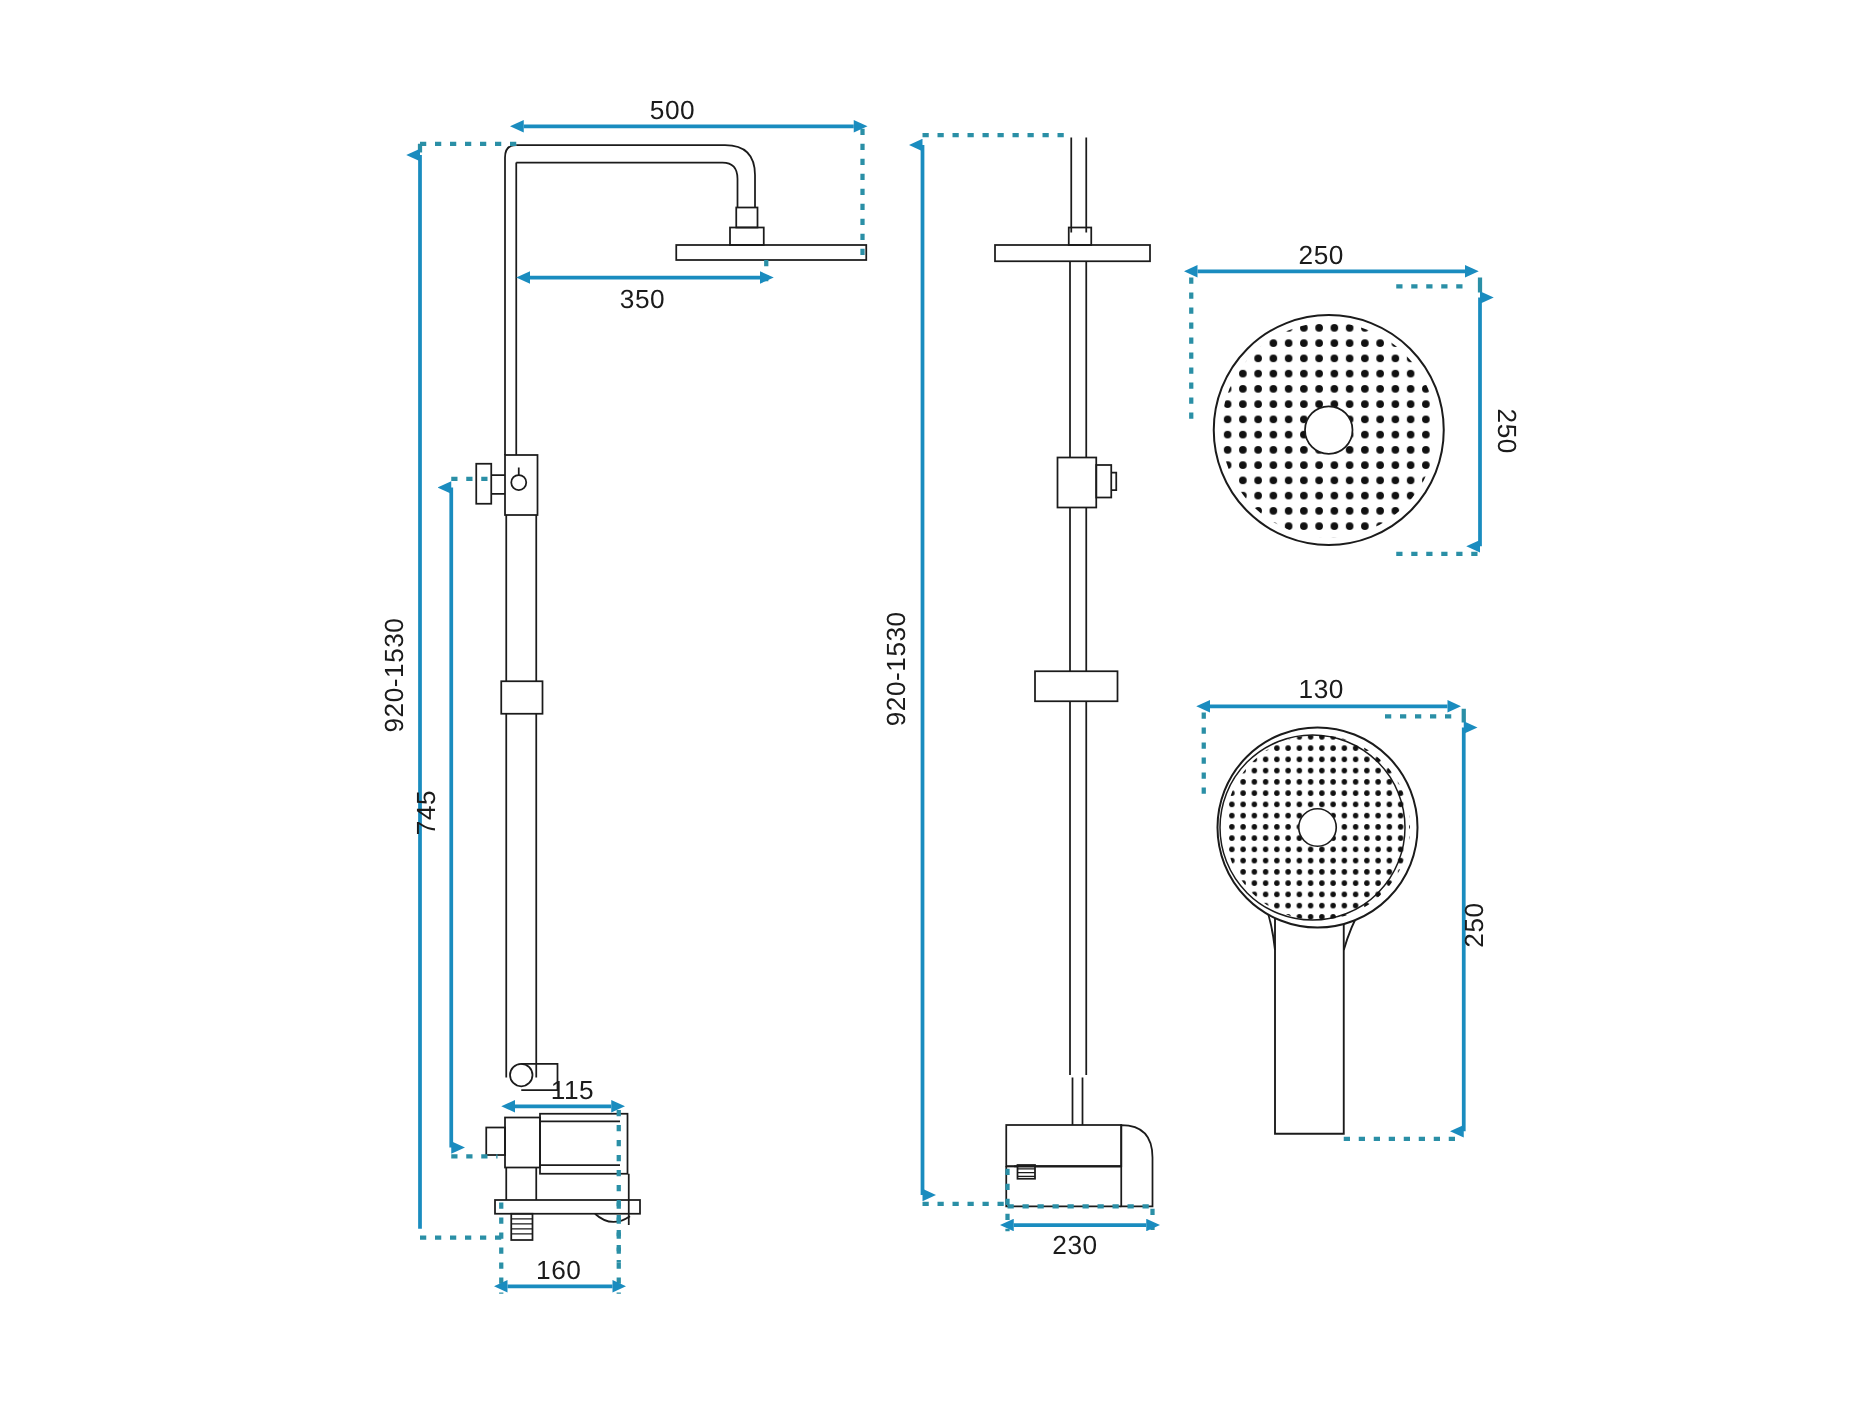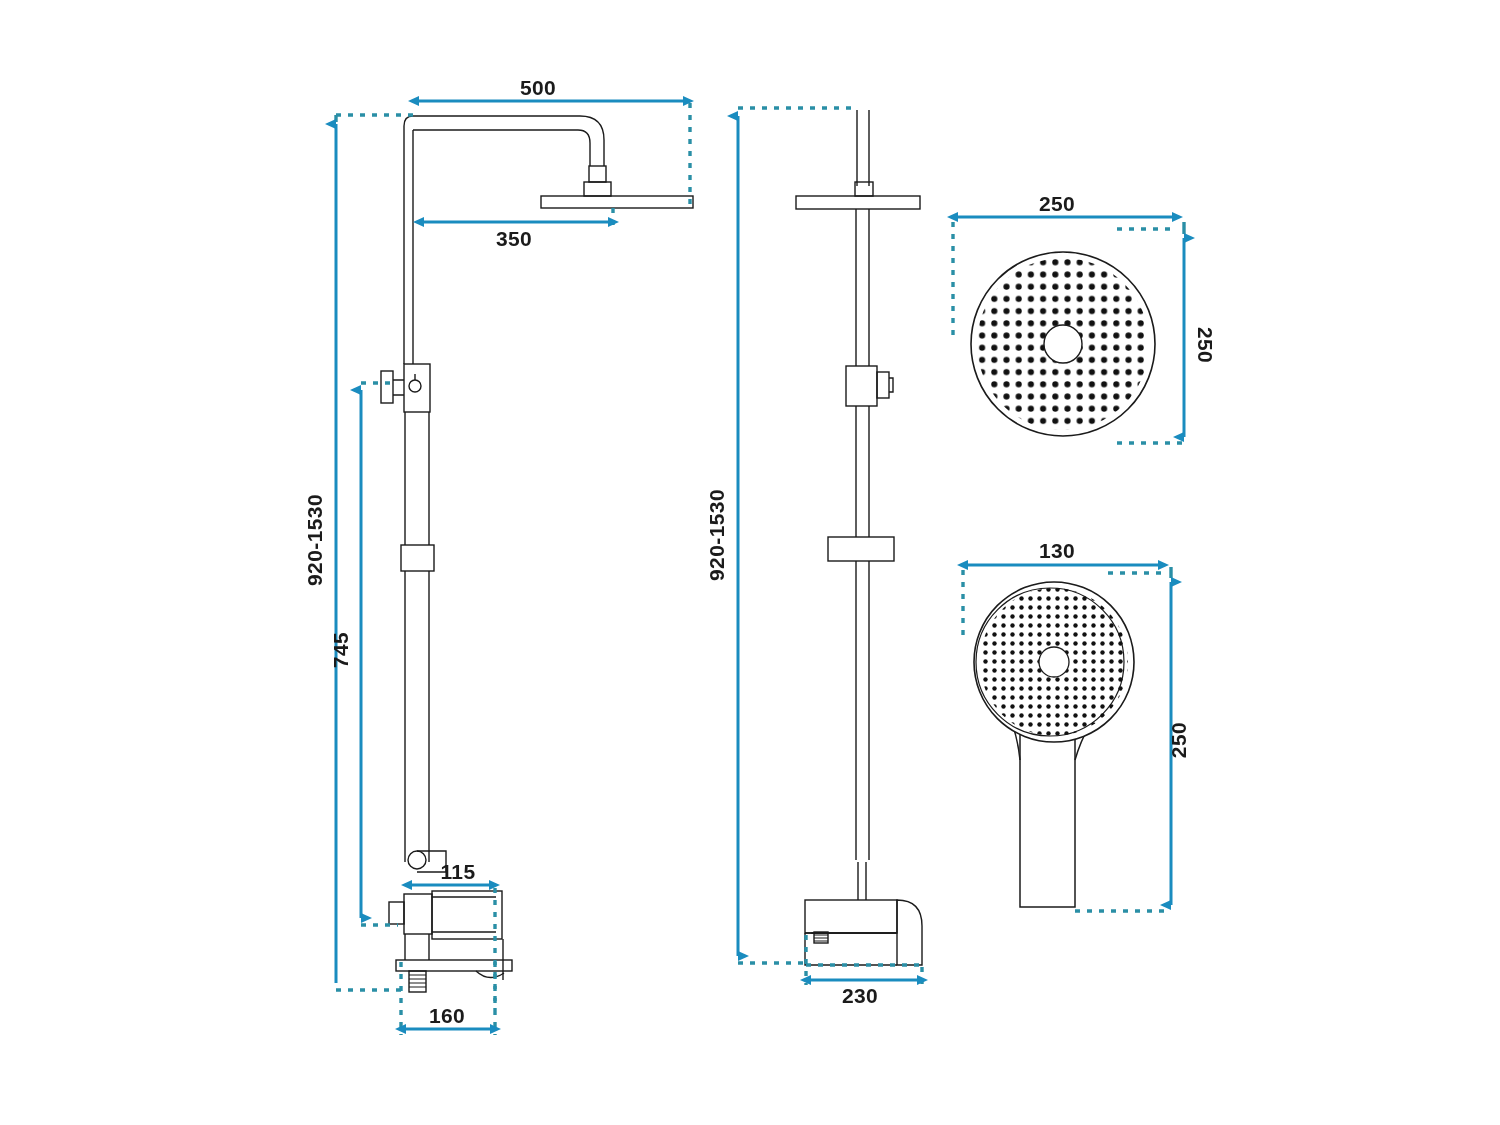--- a/index.html
+++ b/index.html
@@ -1,21 +1,21 @@
 <!DOCTYPE html>
 <html><head>
 <meta charset="utf-8">
 <title>Shower Column Technical Drawing</title>
 <style>
   html,body{margin:0;padding:0;background:#ffffff;}
   body{
     width:1500px;height:1125px;position:relative;overflow:hidden;
     font-family:"Liberation Sans","DejaVu Sans",sans-serif;
   }
-  #sheet{position:absolute;left:0;top:0;width:1500px;height:1125px;font-weight:bold;}
+  #sheet{position:absolute;left:0;top:0;width:1500px;height:1125px;}
   svg{display:block;}
   .dimtext{
     font-family:"Liberation Sans","DejaVu Sans",sans-serif;
     font-size:21px;
     fill:#1b1b1b;
     letter-spacing:0.4px;
   }
 </style>
 </head>
 <body>

